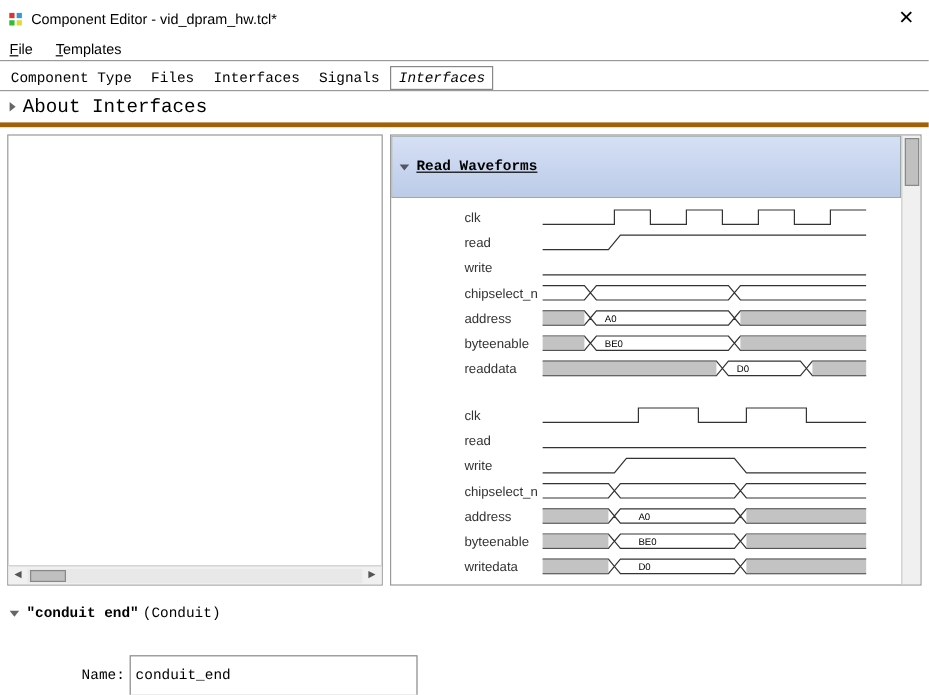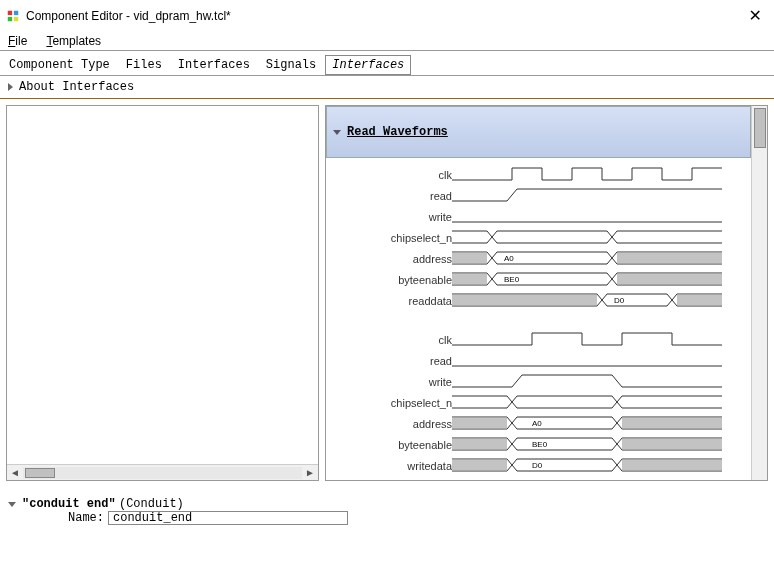--- a/index.html
+++ b/index.html
@@ -7,48 +7,48 @@
     .titlebar { display: flex; align-items: center; padding: 16px 6px; height: 26px; }
     .titlebar-icon { width: 14px; height: 14px; margin-right: 6px; display:inline-block; }
     .titlebar-title { flex: 1; font-size: 12px; }
     .titlebar-close { font-size: 16px; padding: 0 6px; cursor: pointer; line-height:1; }
     .menubar { padding: 2px 4px; border-bottom: 1px solid #999; }
     .menubar span { margin-right: 8px; padding: 2px 4px; font-size: 12px;}
     .menubar span u{ text-decoration: underline;}
     .tabs { padding: 4px 2px 0 2px; border-bottom: 1px solid #999; display:flex; gap:2px;}
     .tab { font-family: "Courier New", monospace; font-size: 12px; padding: 2px 6px; border: 1px solid transparent; cursor:pointer; }
     .tab.active { border: 1px solid #888; background:#fff;font-style:italic; }
-    .about-row { padding: 4px 8px; border-bottom: 1px solid #a16207; font-family:"Courier New", monospace; font-size:12px; display:flex; align-items:center;}
+    .about-row { padding: 4px 8px; border-bottom: 4px solid #a16207; font-family:"Courier New", monospace; font-size:16px; display:flex; align-items:center;}
     .about-row .tri{ display:inline-block; width:0;height:0;border-top:4px solid transparent;border-bottom:4px solid transparent;border-left:5px solid #666; margin-right:6px;}
     .main-split { display:flex; padding:6px; gap:6px; height: 388px;}
     .left-pane { width: 313px; border:1px solid #999; background:#fff; position:relative; display:flex; flex-direction:column;}
     .left-body {flex:1;}
     .hscroll { height:16px; background:#f0f0f0; border-top:1px solid #ccc; display:flex; align-items:center; }
     .hscroll .arrow{width:16px; text-align:center; cursor:pointer; font-size:10px; color:#555;}
     .hscroll .track{flex:1; background:#e8e8e8; height:12px; position:relative;}
     .hscroll .thumb{position:absolute; left:2px; top:1px; height:10px; width:30px; background:#c0c0c0; border:1px solid #888;}
     .right-pane { flex:1; border:1px solid #999; background:#fff; display:flex; overflow:hidden;}
     .right-content{ flex:1; overflow:hidden;}
     .section-header { background: linear-gradient(#d6e0f5, #bccbe8); border:1px solid #9aa; padding:18px 6px; font-family:"Courier New", monospace; font-size:12px; font-weight:bold; text-decoration:underline; display:flex; align-items:center;}
     .section-header .dtri{display:inline-block;width:0;height:0;border-left:4px solid transparent;border-right:4px solid transparent;border-top:5px solid #556;margin-right:6px;}
-    .wave-block{ padding:6px 6px 12px 6px;text-align:right;}
+    .wave-block{ padding:6px 6px 12px 6px;}
     .wave-row{ display:flex; align-items:center; height:21px;}
     .wave-label{ width:120px; padding-left:55px; font-size:11px; color:#333; white-space:nowrap; overflow:hidden;}
     .wave-area{ flex:1; height:18px; }
     .wave-svg{width:270px; height:18px; display:block;}
     .vscroll{ width:16px; background:#f0f0f0; border-left:1px solid #ccc;}
     .vscroll .thumb{width:12px;height:40px;background:#c0c0c0;border:1px solid #888;margin:2px auto;}
     .bottom-section{ padding: 10px 8px 4px 8px;}
     .section-toggle{display:flex;align-items:center; font-size:12px;}
     .section-toggle .dtri2{display:inline-block;width:0;height:0;border-left:4px solid transparent;border-right:4px solid transparent;border-top:5px solid #666;margin-right:6px;}
     .conduit-strong{font-family:"Courier New", monospace; font-weight:bold;}
     .conduit-type{font-family:"Courier New", monospace;}
-    .form-row{display:flex; align-items:center; padding-left:60px;}
+    .form-row{display:flex; align-items:center; margin-top: 28px; padding-left:60px;}
     .form-label{font-family:"Courier New", monospace; font-size:12px; margin-right:4px;}
-    .form-input{border:1px solid #888; height:14px; width:240px; font-family:"Courier New", monospace; font-size:12px; padding:0 4px;}
+    .form-input{border:1px solid #888; height:34px; width:240px; font-family:"Courier New", monospace; font-size:12px; padding:0 4px;}
     .doc-btn{margin-left:10px; border:1px solid #888; background:#eee; padding:2px 14px; font-family:"Courier New", monospace; font-size:12px; cursor:pointer;}
     .doc-btn u{text-decoration:underline;}
   </style>
 </head>
 <body>
 
 <div class="titlebar">
   <span class="titlebar-icon">
     <svg viewBox="0 0 16 16">
         <rect x="2" y="2" width="5" height="5" fill="#d33"></rect>

